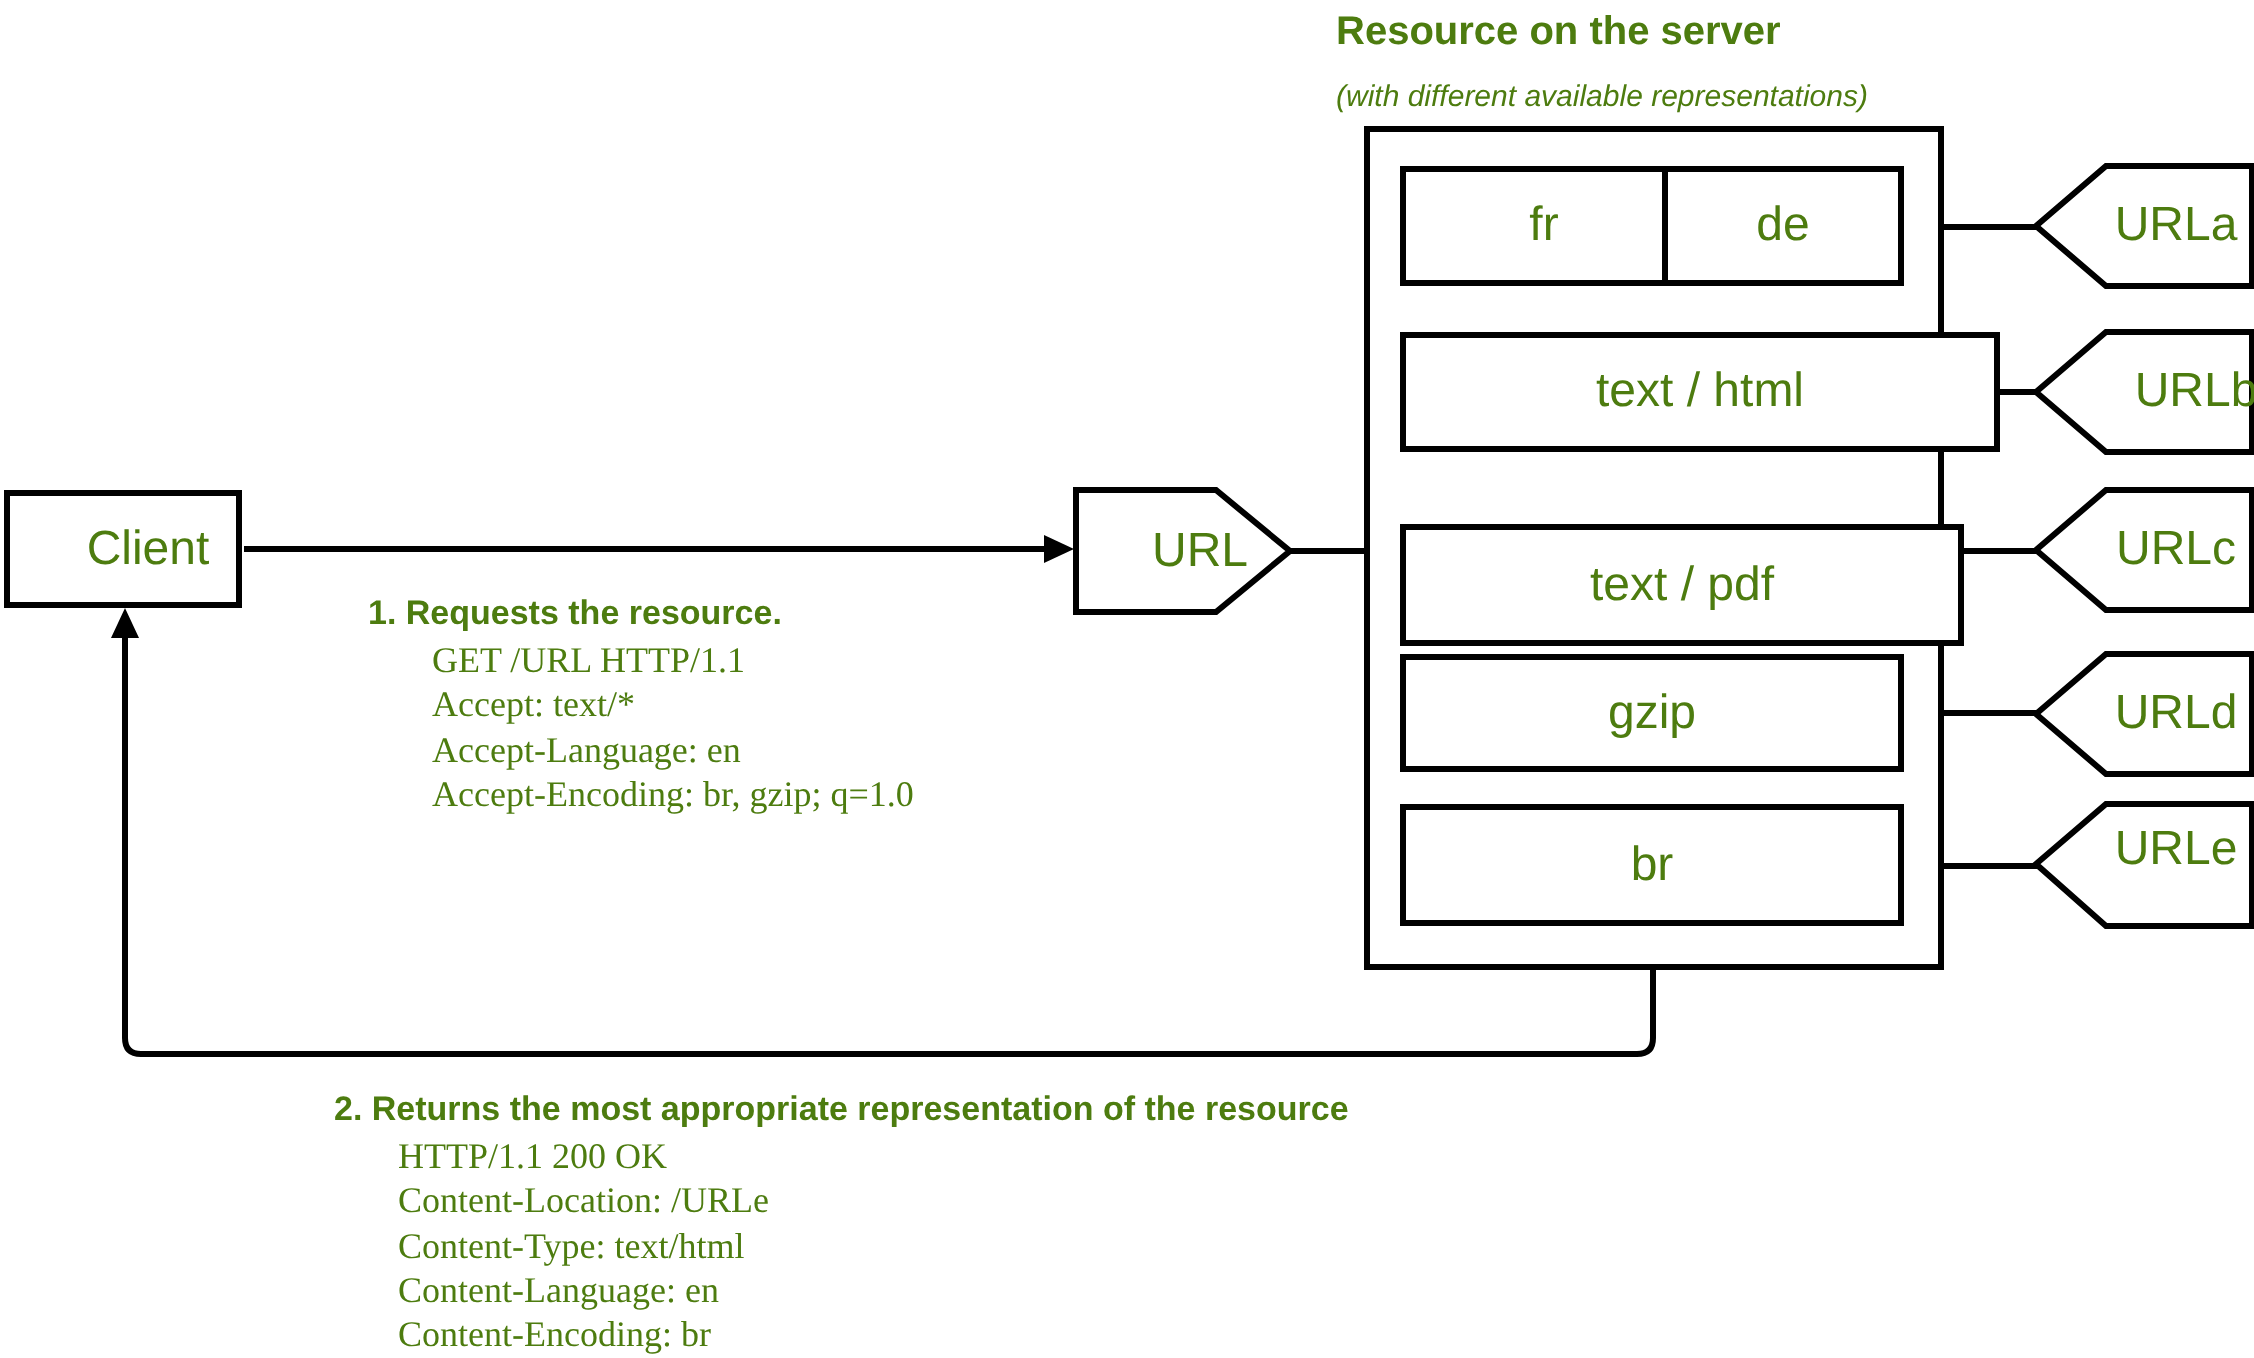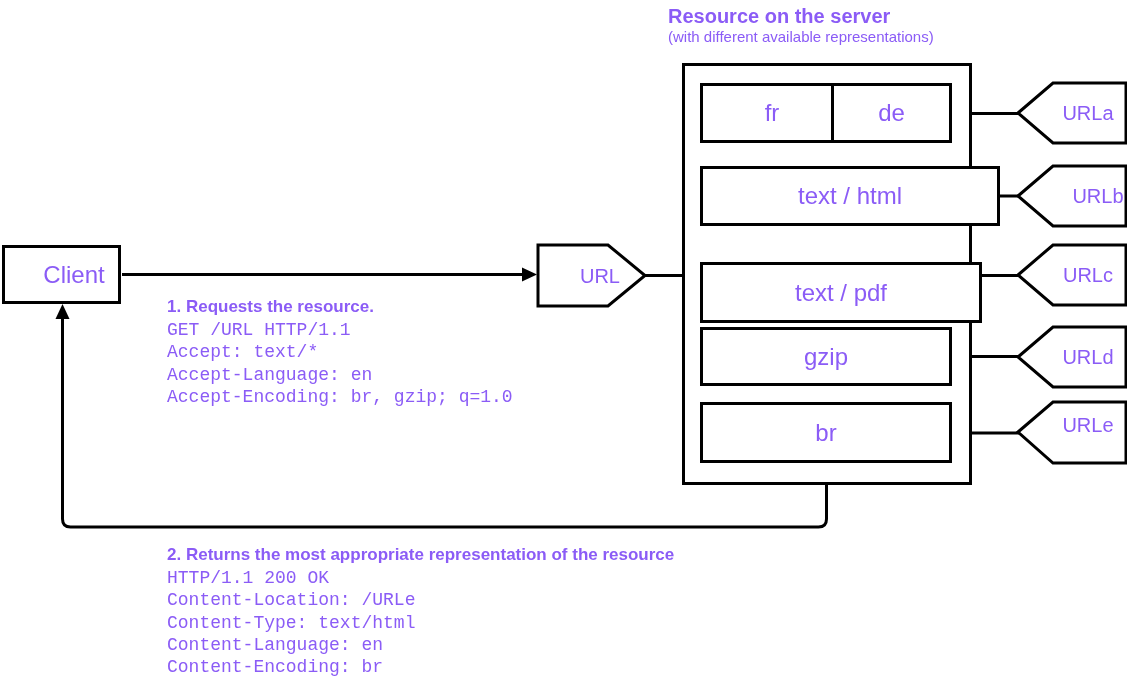--- a/index.html
+++ b/index.html
@@ -1,37 +1,37 @@
 <!DOCTYPE html>
 <html><head>
 <meta charset="utf-8">
 <style>
   html,body{margin:0;padding:0;background:#fff;}
   #canvas{
     position:relative;width:1127px;height:679px;background:#fff;overflow:hidden;
-    font-family:"Liberation Sans",sans-serif;color:#8b5cf6;border-radius:19px;
+    font-family:"Liberation Sans",sans-serif;color:#4d7c0f;border-radius:19px;
   }
   svg.layer{position:absolute;left:0;top:0;width:1127px;height:679px;pointer-events:none;}
   .box{
     position:absolute;border:3px solid #000;background:#fff;box-sizing:border-box;
     display:flex;align-items:center;justify-content:center;
     font-size:24px;line-height:1;white-space:nowrap;
   }
   .container-box{position:absolute;border:3px solid #000;background:#fff;box-sizing:border-box;}
   .shape-label{
     position:absolute;display:flex;align-items:center;justify-content:center;
-    font-size:20px;line-height:1;white-space:nowrap;
+    font-size:24px;line-height:1;white-space:nowrap;
   }
   .title-block{position:absolute;left:668px;top:4px;}
   .title-main{font-size:20px;font-weight:bold;line-height:24px;}
-  .title-sub{font-size:15px;line-height:18px;margin-top:0;}
+  .title-sub{font-size:15px;font-style:italic;line-height:18px;margin-top:12px;}
   .msg-block{position:absolute;}
   .msg-step{font-size:17px;font-weight:bold;line-height:21px;margin-bottom:2px;white-space:nowrap;}
   .msg-line{
-    font-family:Liberation Mono, monospace;font-size:18px;line-height:22.3px;white-space:pre;
+    font-family:Liberation Serif, serif;font-size:18px;line-height:22.3px;white-space:pre;margin-left:32px;
   }
   .shape{fill:#fff;stroke:#000;stroke-width:3;}
   .wire{fill:none;stroke:#000;stroke-width:3;}
   .arrowhead{fill:#000;stroke:none;}
 </style>
 </head>
 <body>
 
 <div id="canvas">
 
@@ -103,21 +103,21 @@
   <div class="box" style="left:700px;top:402px;width:252px;height:61px;">
     <span>br</span>
   </div>
 
   <div class="shape-label" style="left:1053px;top:83px;width:70px;height:60px;">URLa</div>
   <div class="shape-label" style="left:1053px;top:166px;width:70px;height:60px;margin-left:10px;">URLb</div>
   <div class="shape-label" style="left:1053px;top:245px;width:70px;height:60px;">URLc</div>
   <div class="shape-label" style="left:1053px;top:327px;width:70px;height:60px;">URLd</div>
   <div class="shape-label" style="left:1053px;top:402px;width:70px;height:45px;">URLe</div>
 
-  <div class="msg-block" style="left:167px;top:296px;">
+  <div class="msg-block" style="left:184px;top:296px;">
     <div class="msg-step">1. Requests the resource.</div>
     <div class="msg-line">GET /URL HTTP/1.1</div>
     <div class="msg-line">Accept: text/*</div>
     <div class="msg-line">Accept-Language: en</div>
     <div class="msg-line">Accept-Encoding: br, gzip; q=1.0</div>
   </div>
 
   <div class="msg-block" style="left:167px;top:544px;">
     <div class="msg-step">2. Returns the most appropriate representation of the resource</div>
     <div class="msg-line">HTTP/1.1 200 OK</div>

